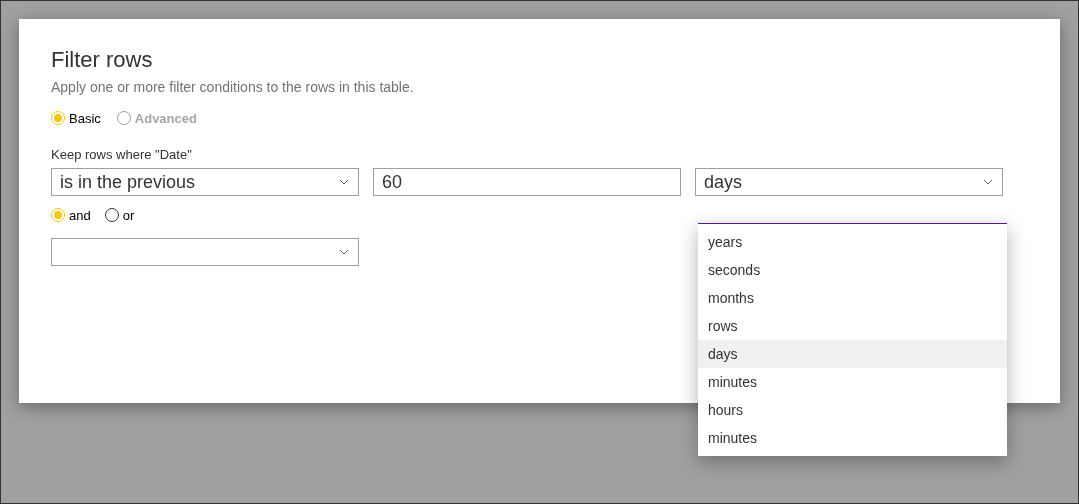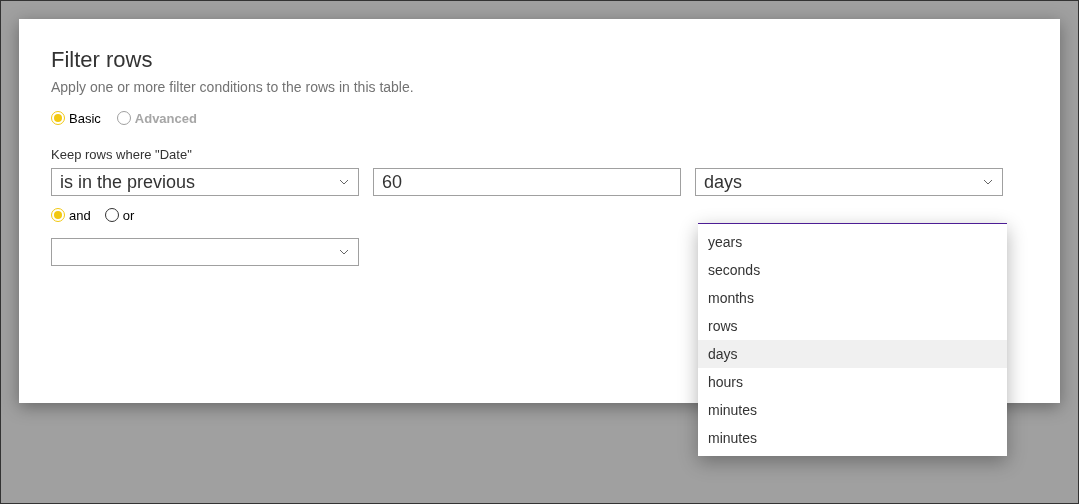--- a/index.html
+++ b/index.html
@@ -201,18 +201,18 @@
     </div>
 
   </div>
 
   <div class="dropdown-panel" id="dropdown-panel">
       <div class="dropdown-option">years</div>
       <div class="dropdown-option">seconds</div>
       <div class="dropdown-option">months</div>
       <div class="dropdown-option">rows</div>
       <div class="dropdown-option highlighted">days</div>
+      <div class="dropdown-option">minutes</div>
       <div class="dropdown-option">hours</div>
       <div class="dropdown-option">minutes</div>
-      <div class="dropdown-option">minutes</div>
     </div>
 
 </div>
 
 </body></html>

